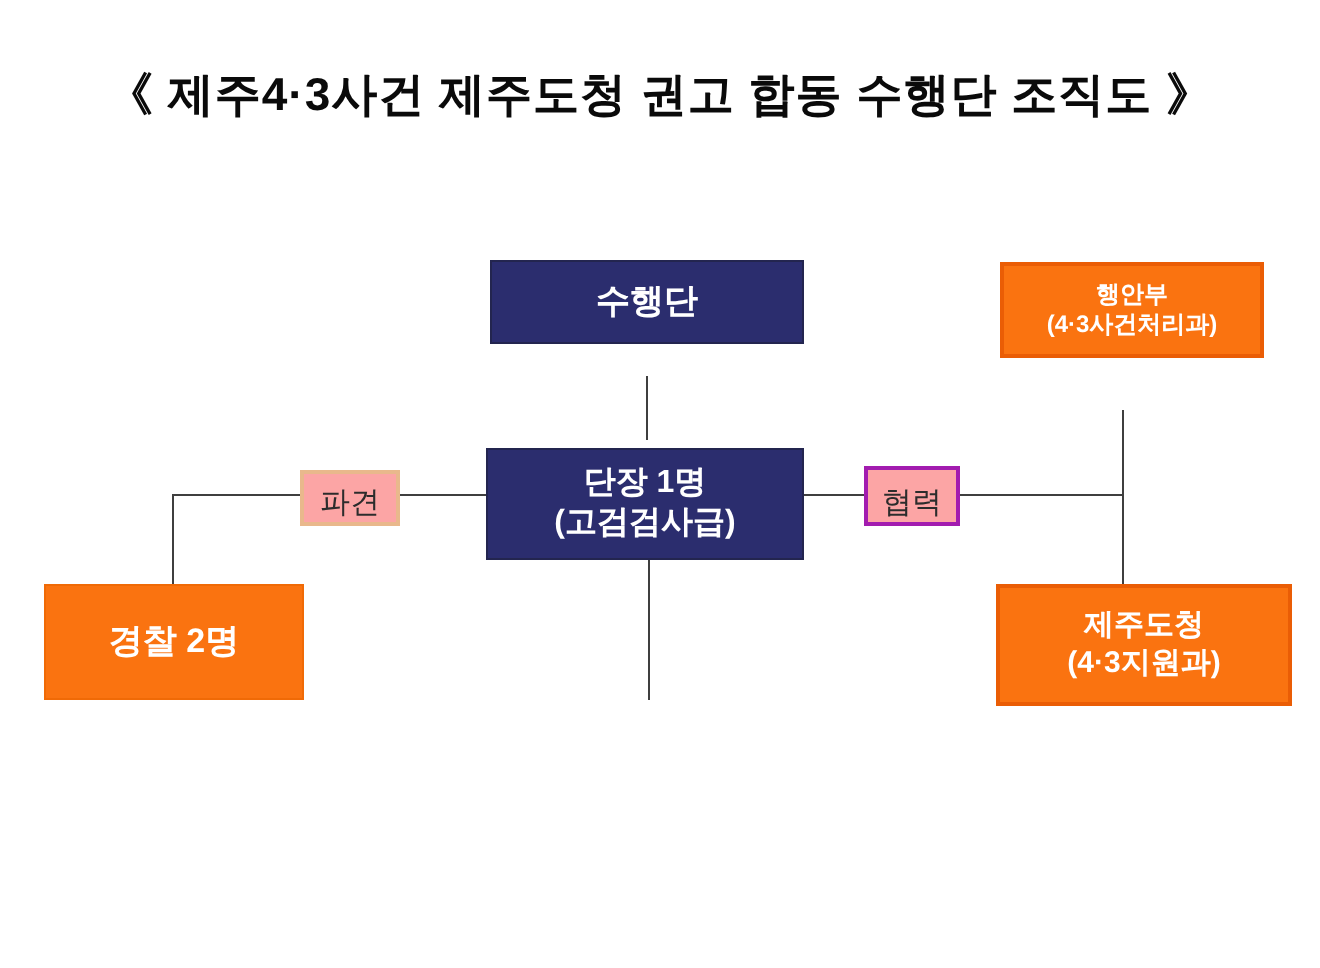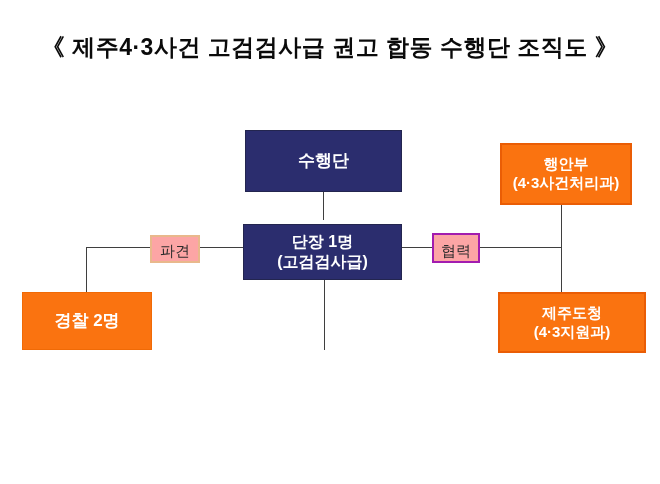--- a/index.html
+++ b/index.html
@@ -44,23 +44,23 @@
     background: #2b2d6e;
     border: 1px solid #23254f;
   }
   .node.orange {
     background: #fa7310;
     border: 1px solid #f06a06;
   }
   .node.orange.bordered {
     border: 2px solid #ea5d05;
   }
-  .node-exec    { left: 245px; top: 130px; width: 157px; height: 62px; font-size: 17px; }
+  .node-exec    { left: 245px; top: 130px; width: 157px; height: 42px; font-size: 17px; }
   .node-leader  { left: 243px; top: 224px; width: 159px; height: 56px; font-size: 16px; }
-  .node-ministry{ left: 500px; top: 143px; width: 132px; height: 62px; font-size: 15px; }
+  .node-ministry{ left: 500px; top: 131px; width: 132px; height: 48px; font-size: 12px; }
   .node-province{ left: 498px; top: 292px; width: 148px; height: 61px; font-size: 15px; }
   .node-police  { left: 22px;  top: 292px; width: 130px; height: 58px; font-size: 17px; }
   .node-staff   { left: 198px; top: 350px; width: 254px; height: 62px; font-size: 16px; }
   .line {
     position: absolute;
     background: #3f3f3f;
     z-index: 1;
   }
   .line-exec-leader   { left: 323px; top: 188px; width: 1px;   height: 32px; }
   .line-leader-staff  { left: 324px; top: 276px; width: 1px;   height: 74px; }
@@ -86,21 +86,21 @@
   .edge-cooperation {
     left: 432px; top: 233px; width: 48px; height: 30px;
     border: 2px solid #a21caf;
   }
 </style>
 </head>
 <body>
 
 <div class="canvas">
 
-  <div class="chart-title">《 제주4·3사건 고검검사급 권고 합동 수행단 조직도 》</div>
+  <div class="chart-title">《 제주4·3사건 제주도청 권고 합동 수행단 조직도 》</div>
 
   <div class="line line-exec-leader"></div>
   <div class="line line-leader-staff"></div>
   <div class="line line-left-h"></div>
   <div class="line line-left-v"></div>
   <div class="line line-right-h"></div>
   <div class="line line-right-v"></div>
 
   <div class="edge-label edge-dispatch">
     <span>파견</span>

